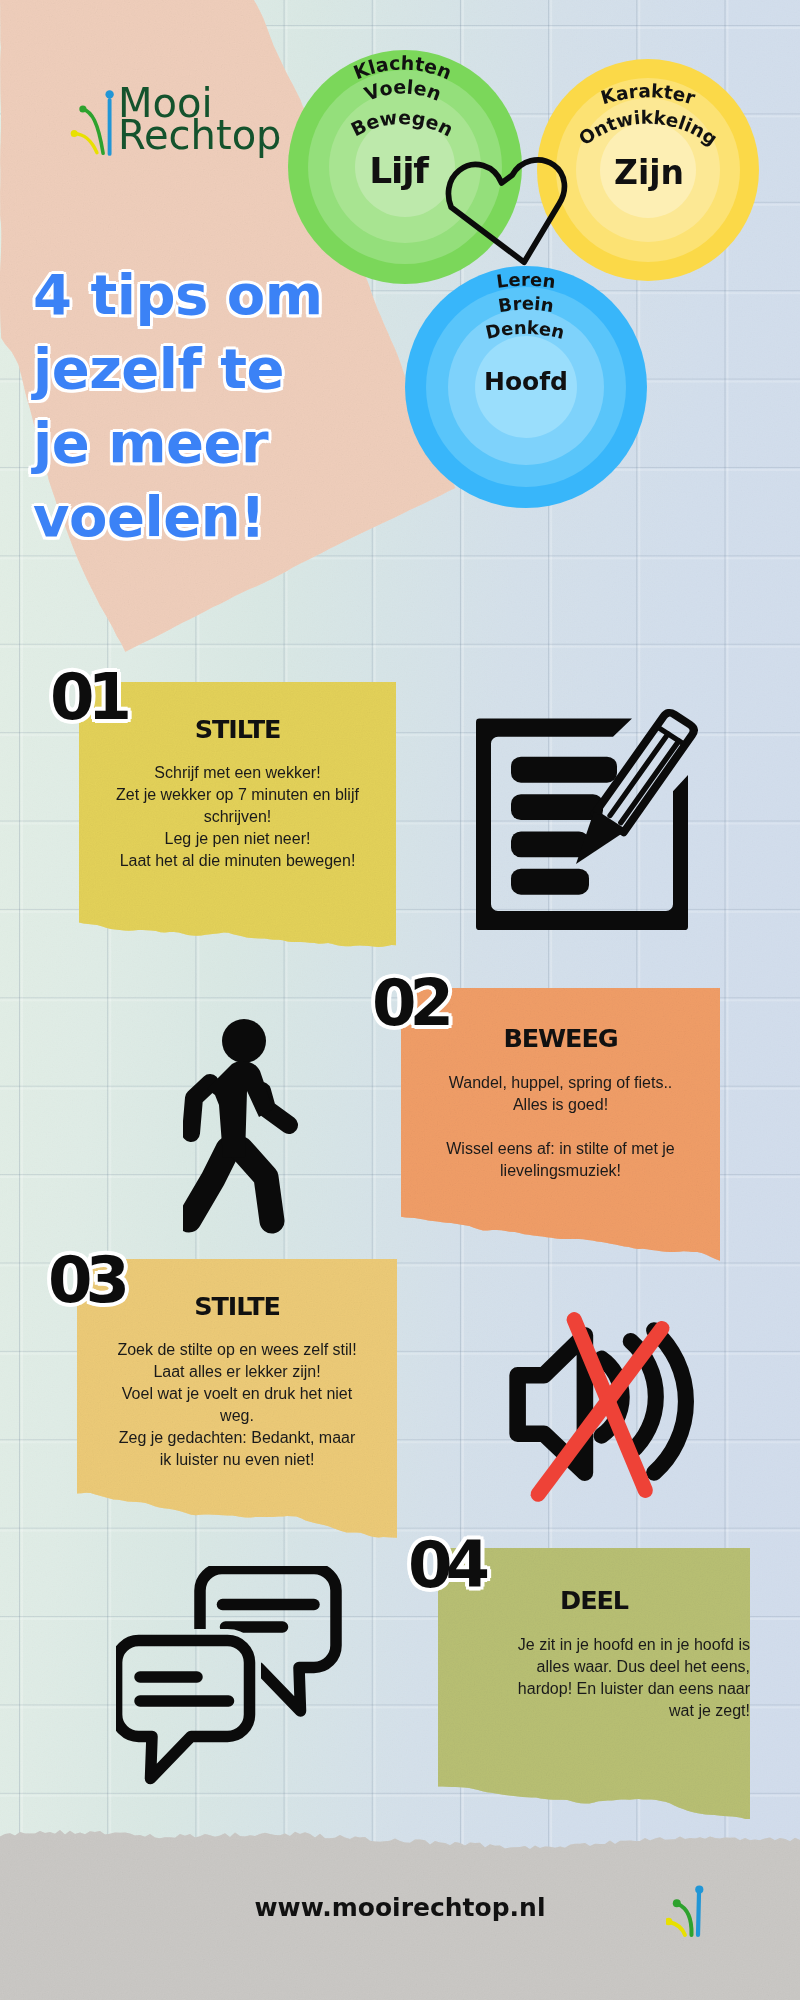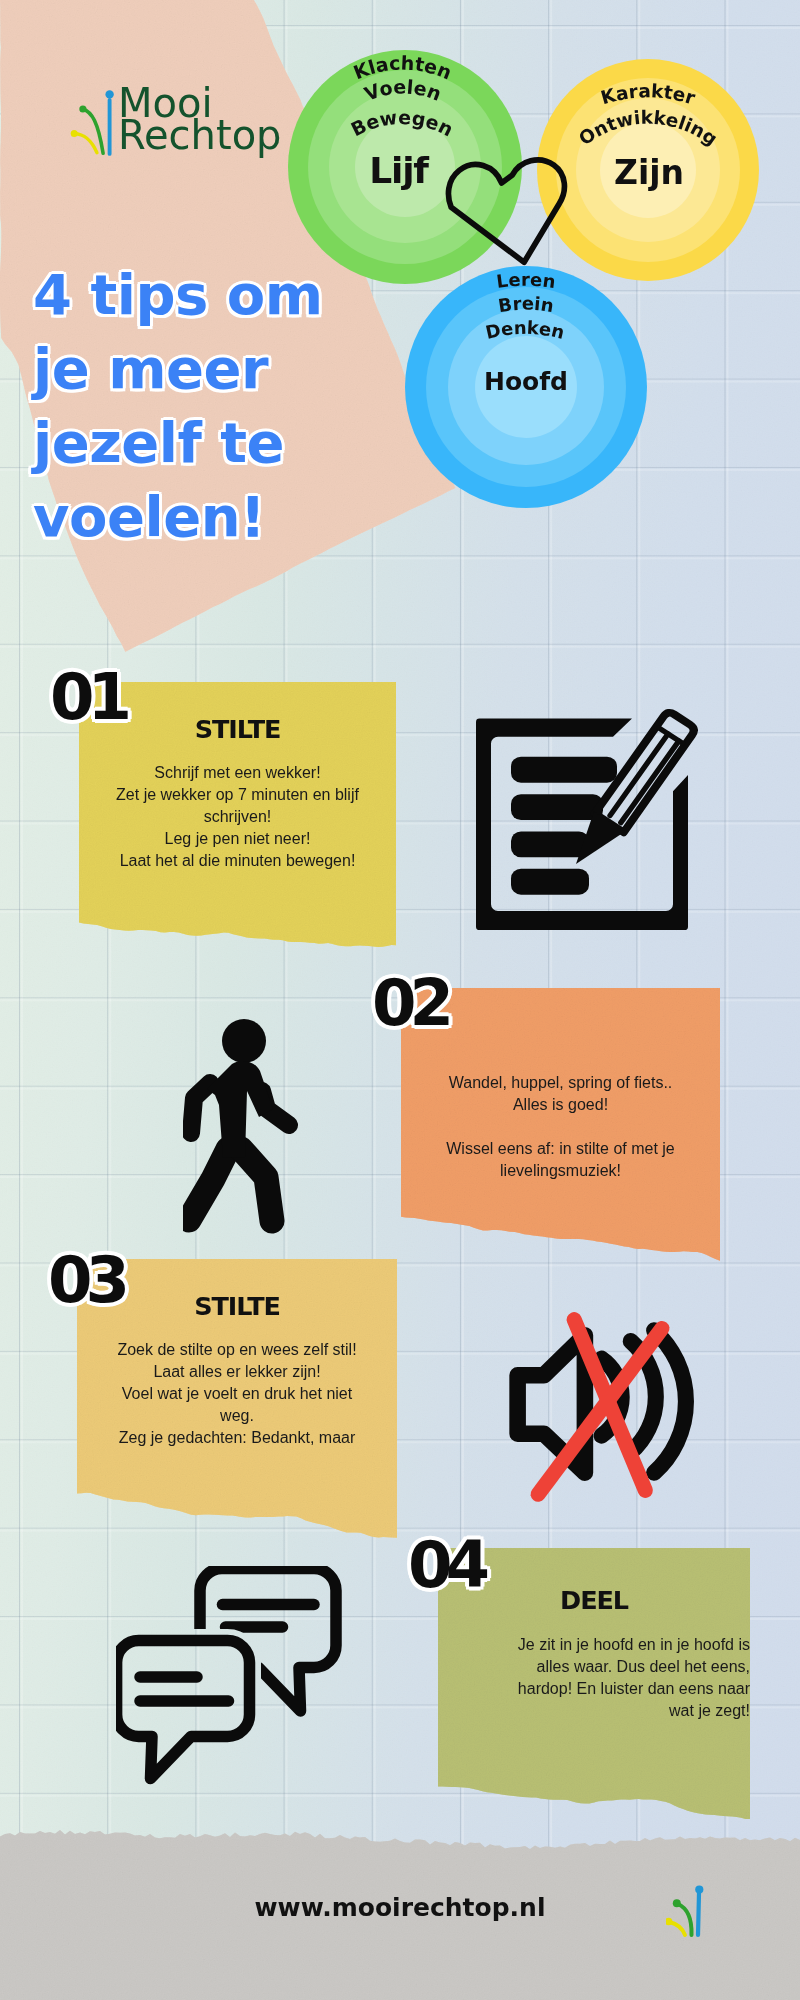--- a/index.html
+++ b/index.html
@@ -223,22 +223,22 @@
     <div class="circ-label">Hoofd</div>
   </div>
 
   <svg class="heart" viewBox="0 0 140 132">
     <path d="M64,36 C56,16 33,9 17,22 C3,33 3,51 8,63 L89,124 L128,59
              C137,45 136,26 122,16 C106,5 85,11 76,27 Z" fill="none" stroke="#0b0b0b" stroke-width="6.3" stroke-linejoin="round" stroke-linecap="round"></path>
   </svg>
 
   <div class="headline">
     <div>4 tips om</div>
+    <div>jezelf te</div>
     <div>je meer</div>
-    <div>jezelf te</div>
     <div>voelen!</div>
   </div>
 
   <div class="tip-card tip1">
     <svg class="cardbg" viewBox="0 0 317 280" preserveAspectRatio="none">
       <path d="M0,0 L317,0 L317.0,263.3 L312.5,263.1 L307.9,264.1 L303.4,264.8 L298.9,264.9 L294.4,264.6 L289.8,264.1 L285.3,263.7 L280.8,263.4 L276.2,263.8 L271.7,264.2 L267.2,264.3 L262.7,264.0 L258.1,263.2 L253.6,262.0 L249.1,261.1 L244.5,261.4 L240.0,261.7 L235.5,261.1 L231.0,260.7 L226.4,260.3 L221.9,260.1 L217.4,259.9 L212.8,260.0 L208.3,259.4 L203.8,258.3 L199.3,257.8 L194.7,257.8 L190.2,257.2 L185.7,256.4 L181.1,256.4 L176.6,256.3 L172.1,256.1 L167.6,255.6 L163.0,254.3 L158.5,253.3 L154.0,252.3 L149.4,250.7 L144.9,250.5 L140.4,251.3 L135.9,251.8 L131.3,252.2 L126.8,252.8 L122.3,253.4 L117.7,253.8 L113.2,253.6 L108.7,253.0 L104.2,251.8 L99.6,250.6 L95.1,250.1 L90.6,250.1 L86.0,250.4 L81.5,250.3 L77.0,249.1 L72.5,248.4 L67.9,248.2 L63.4,247.9 L58.9,248.1 L54.3,248.5 L49.8,248.7 L45.3,248.5 L40.8,248.1 L36.2,247.5 L31.7,246.9 L27.2,245.8 L22.6,244.2 L18.1,242.9 L13.6,242.5 L9.1,242.0 L4.5,241.4 L0.0,240.5 Z" fill="var(--cardcol)"></path>
       <path d="M0,0 L317,0 L317.0,263.3 L312.5,263.1 L307.9,264.1 L303.4,264.8 L298.9,264.9 L294.4,264.6 L289.8,264.1 L285.3,263.7 L280.8,263.4 L276.2,263.8 L271.7,264.2 L267.2,264.3 L262.7,264.0 L258.1,263.2 L253.6,262.0 L249.1,261.1 L244.5,261.4 L240.0,261.7 L235.5,261.1 L231.0,260.7 L226.4,260.3 L221.9,260.1 L217.4,259.9 L212.8,260.0 L208.3,259.4 L203.8,258.3 L199.3,257.8 L194.7,257.8 L190.2,257.2 L185.7,256.4 L181.1,256.4 L176.6,256.3 L172.1,256.1 L167.6,255.6 L163.0,254.3 L158.5,253.3 L154.0,252.3 L149.4,250.7 L144.9,250.5 L140.4,251.3 L135.9,251.8 L131.3,252.2 L126.8,252.8 L122.3,253.4 L117.7,253.8 L113.2,253.6 L108.7,253.0 L104.2,251.8 L99.6,250.6 L95.1,250.1 L90.6,250.1 L86.0,250.4 L81.5,250.3 L77.0,249.1 L72.5,248.4 L67.9,248.2 L63.4,247.9 L58.9,248.1 L54.3,248.5 L49.8,248.7 L45.3,248.5 L40.8,248.1 L36.2,247.5 L31.7,246.9 L27.2,245.8 L22.6,244.2 L18.1,242.9 L13.6,242.5 L9.1,242.0 L4.5,241.4 L0.0,240.5 Z" fill="var(--cardcol)" filter="url(#paperNoise)" opacity=".6"></path>
     </svg>
     <div class="tip-head">STILTE</div>
     <div class="tip-body">
@@ -264,20 +264,21 @@
   </g>
   <path fill="#0b0b0b" d="M118.0,108.0 L149.0,129.0 L100.0,163.0 Z"></path>
 </svg>
   <div class="tip-num tip1-num">01</div>
 
   <div class="tip-card tip2">
     <svg class="cardbg" viewBox="0 0 319 290" preserveAspectRatio="none">
       <path d="M0,0 L319,0 L319.0,272.7 L314.4,271.0 L309.9,269.0 L305.3,266.8 L300.8,264.9 L296.2,264.0 L291.7,264.0 L287.1,263.6 L282.5,263.3 L278.0,263.8 L273.4,264.1 L268.9,263.9 L264.3,263.7 L259.8,263.3 L255.2,262.6 L250.6,262.0 L246.1,261.2 L241.5,260.8 L237.0,260.9 L232.4,260.2 L227.9,259.1 L223.3,258.4 L218.7,257.6 L214.2,256.6 L209.6,255.8 L205.1,254.8 L200.5,254.1 L196.0,253.5 L191.4,252.6 L186.8,251.9 L182.3,251.3 L177.7,251.0 L173.2,250.9 L168.6,250.9 L164.1,251.0 L159.5,250.9 L154.9,250.5 L150.4,249.8 L145.8,249.3 L141.3,248.5 L136.7,248.0 L132.2,247.5 L127.6,246.8 L123.0,246.2 L118.5,244.9 L113.9,244.0 L109.4,243.7 L104.8,243.1 L100.3,242.3 L95.7,242.1 L91.1,242.1 L86.6,242.6 L82.0,242.4 L77.5,241.3 L72.9,239.7 L68.4,237.9 L63.8,237.2 L59.2,236.6 L54.7,235.7 L50.1,235.0 L45.6,234.7 L41.0,234.3 L36.5,233.5 L31.9,233.0 L27.3,232.4 L22.8,231.5 L18.2,230.8 L13.7,230.1 L9.1,229.7 L4.6,229.5 L0.0,228.8 Z" fill="var(--cardcol)"></path>
       <path d="M0,0 L319,0 L319.0,272.7 L314.4,271.0 L309.9,269.0 L305.3,266.8 L300.8,264.9 L296.2,264.0 L291.7,264.0 L287.1,263.6 L282.5,263.3 L278.0,263.8 L273.4,264.1 L268.9,263.9 L264.3,263.7 L259.8,263.3 L255.2,262.6 L250.6,262.0 L246.1,261.2 L241.5,260.8 L237.0,260.9 L232.4,260.2 L227.9,259.1 L223.3,258.4 L218.7,257.6 L214.2,256.6 L209.6,255.8 L205.1,254.8 L200.5,254.1 L196.0,253.5 L191.4,252.6 L186.8,251.9 L182.3,251.3 L177.7,251.0 L173.2,250.9 L168.6,250.9 L164.1,251.0 L159.5,250.9 L154.9,250.5 L150.4,249.8 L145.8,249.3 L141.3,248.5 L136.7,248.0 L132.2,247.5 L127.6,246.8 L123.0,246.2 L118.5,244.9 L113.9,244.0 L109.4,243.7 L104.8,243.1 L100.3,242.3 L95.7,242.1 L91.1,242.1 L86.6,242.6 L82.0,242.4 L77.5,241.3 L72.9,239.7 L68.4,237.9 L63.8,237.2 L59.2,236.6 L54.7,235.7 L50.1,235.0 L45.6,234.7 L41.0,234.3 L36.5,233.5 L31.9,233.0 L27.3,232.4 L22.8,231.5 L18.2,230.8 L13.7,230.1 L9.1,229.7 L4.6,229.5 L0.0,228.8 Z" fill="var(--cardcol)" filter="url(#paperNoise)" opacity=".6"></path>
     </svg>
+    <div class="tip-head">BEWEEG</div>
     <div class="tip-body">
       <div>Wandel, huppel, spring of fiets..</div>
       <div>Alles is goed!</div>
       <div>&nbsp;</div>
       <div>Wissel eens af: in stilte of met je</div>
       <div>lievelingsmuziek!</div>
       <div></div>
     </div>
   </div>
   <svg class="icon icon2" viewBox="0 0 120 226">
@@ -301,20 +302,21 @@
       <path d="M0,0 L320,0 L320.0,278.7 L315.4,278.6 L310.9,278.2 L306.3,278.1 L301.7,278.6 L297.1,278.1 L292.6,277.0 L288.0,275.2 L283.4,273.7 L278.9,273.5 L274.3,273.5 L269.7,273.4 L265.1,272.3 L260.6,270.8 L256.0,269.0 L251.4,267.2 L246.9,266.1 L242.3,265.1 L237.7,263.9 L233.1,262.8 L228.6,261.4 L224.0,259.2 L219.4,257.6 L214.9,257.2 L210.3,257.1 L205.7,257.4 L201.1,257.6 L196.6,257.9 L192.0,257.9 L187.4,257.9 L182.9,258.0 L178.3,258.0 L173.7,258.5 L169.1,258.4 L164.6,258.0 L160.0,257.3 L155.4,256.4 L150.9,256.4 L146.3,256.3 L141.7,256.0 L137.1,255.7 L132.6,255.5 L128.0,255.6 L123.4,255.8 L118.9,256.3 L114.3,255.8 L109.7,254.3 L105.1,252.8 L100.6,251.6 L96.0,250.6 L91.4,249.7 L86.9,249.2 L82.3,248.5 L77.7,247.2 L73.1,245.6 L68.6,244.0 L64.0,243.2 L59.4,243.0 L54.9,242.8 L50.3,242.4 L45.7,241.4 L41.1,240.7 L36.6,240.4 L32.0,239.3 L27.4,238.0 L22.9,236.8 L18.3,235.4 L13.7,233.9 L9.1,233.8 L4.6,234.3 L0.0,234.4 Z" fill="var(--cardcol)"></path>
       <path d="M0,0 L320,0 L320.0,278.7 L315.4,278.6 L310.9,278.2 L306.3,278.1 L301.7,278.6 L297.1,278.1 L292.6,277.0 L288.0,275.2 L283.4,273.7 L278.9,273.5 L274.3,273.5 L269.7,273.4 L265.1,272.3 L260.6,270.8 L256.0,269.0 L251.4,267.2 L246.9,266.1 L242.3,265.1 L237.7,263.9 L233.1,262.8 L228.6,261.4 L224.0,259.2 L219.4,257.6 L214.9,257.2 L210.3,257.1 L205.7,257.4 L201.1,257.6 L196.6,257.9 L192.0,257.9 L187.4,257.9 L182.9,258.0 L178.3,258.0 L173.7,258.5 L169.1,258.4 L164.6,258.0 L160.0,257.3 L155.4,256.4 L150.9,256.4 L146.3,256.3 L141.7,256.0 L137.1,255.7 L132.6,255.5 L128.0,255.6 L123.4,255.8 L118.9,256.3 L114.3,255.8 L109.7,254.3 L105.1,252.8 L100.6,251.6 L96.0,250.6 L91.4,249.7 L86.9,249.2 L82.3,248.5 L77.7,247.2 L73.1,245.6 L68.6,244.0 L64.0,243.2 L59.4,243.0 L54.9,242.8 L50.3,242.4 L45.7,241.4 L41.1,240.7 L36.6,240.4 L32.0,239.3 L27.4,238.0 L22.9,236.8 L18.3,235.4 L13.7,233.9 L9.1,233.8 L4.6,234.3 L0.0,234.4 Z" fill="var(--cardcol)" filter="url(#paperNoise)" opacity=".6"></path>
     </svg>
     <div class="tip-head">STILTE</div>
     <div class="tip-body">
       <div>Zoek de stilte op en wees zelf stil!</div>
       <div>Laat alles er lekker zijn!</div>
       <div>Voel wat je voelt en druk het niet</div>
       <div>weg.</div>
       <div>Zeg je gedachten: Bedankt, maar</div>
+      <div>ik luister nu even niet!</div>
     </div>
   </div>
   <svg class="icon icon3" viewBox="0 0 200 208">
   <path fill="none" stroke="#0b0b0b" stroke-width="17" stroke-linejoin="round" stroke-linecap="round" d="M15,74 L42,74 L84,33 L84,174 L42,134 L15,134 Z"></path>
   <g fill="none" stroke="#0b0b0b" stroke-width="16.5" stroke-linecap="round">
     <path d="M101,57 A48,48 0 0 1 101,136"></path>
     <path d="M131,39 A76,76 0 0 1 131,153"></path>
     <path d="M155,28 A98,98 0 0 1 155,174"></path>
   </g>
   <g stroke="#EE4237" stroke-width="15.5" stroke-linecap="round">

